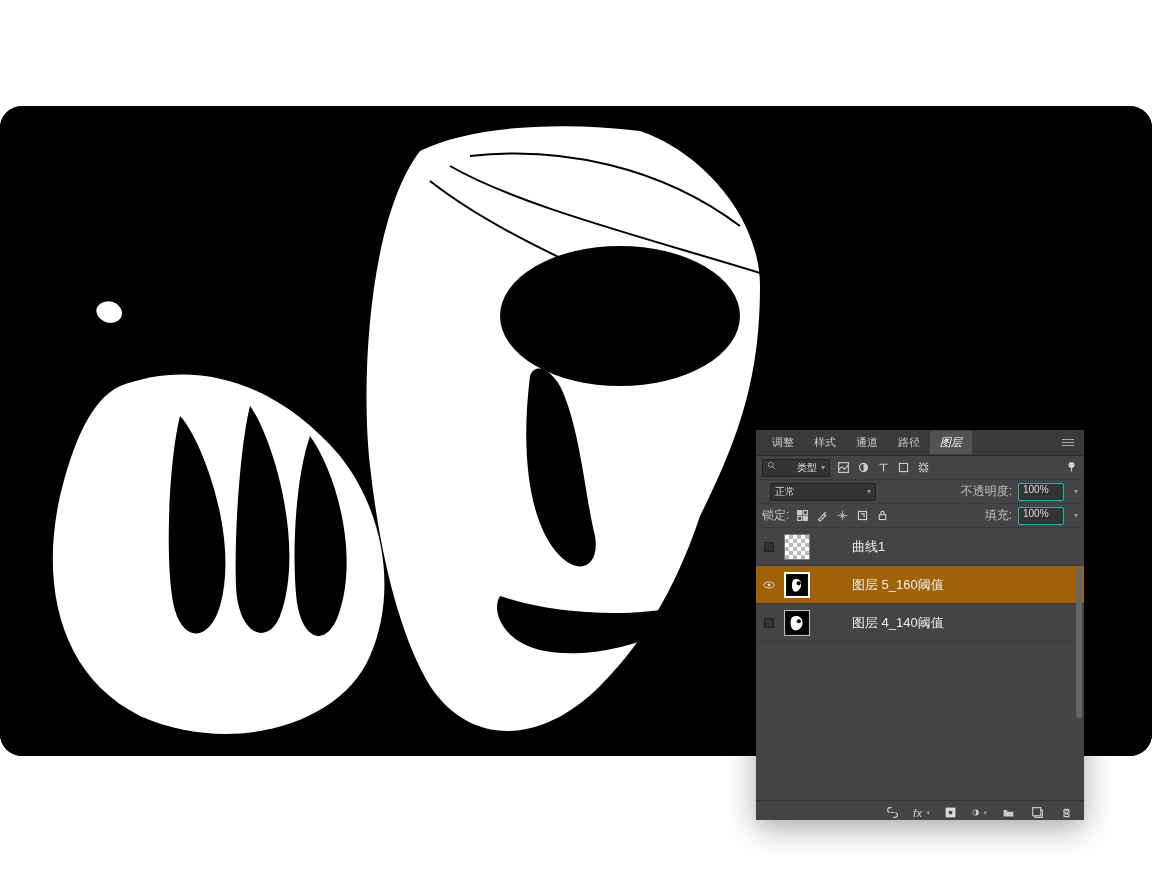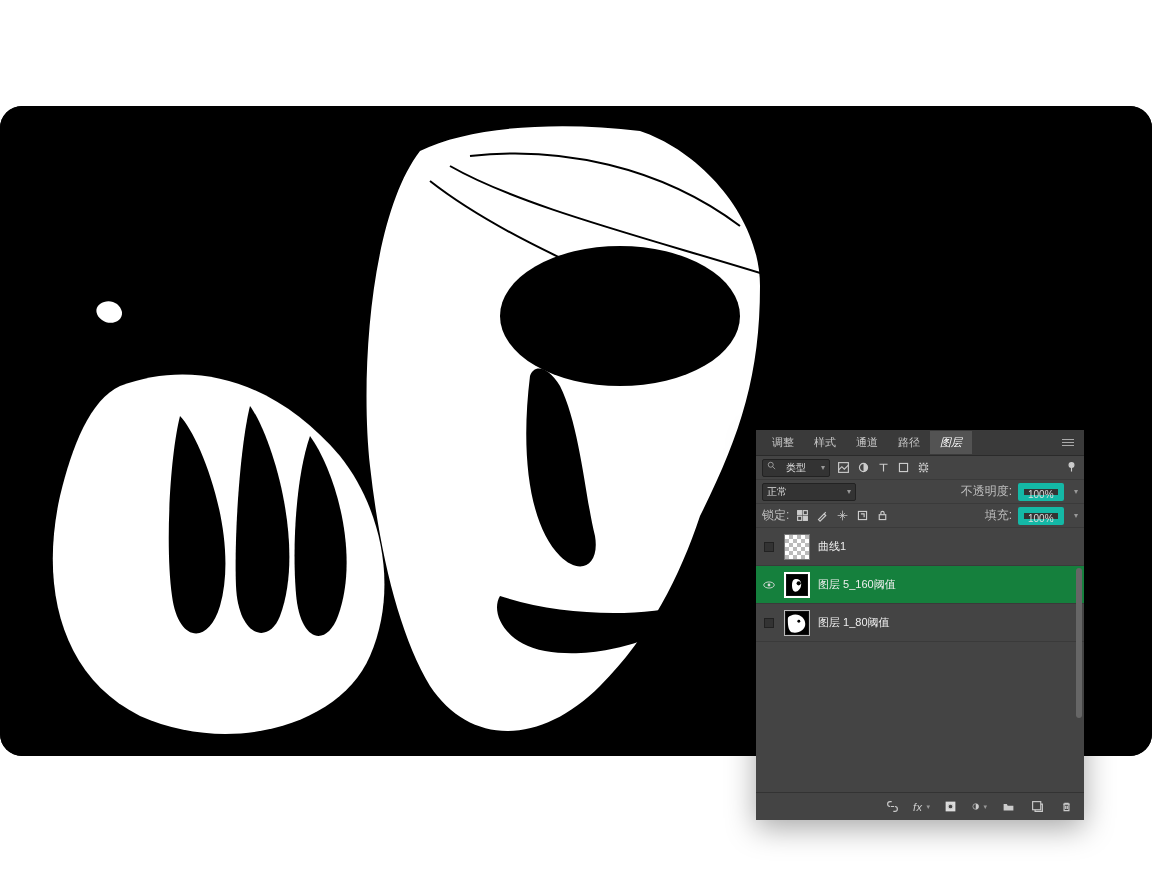--- a/index.html
+++ b/index.html
@@ -83,66 +83,66 @@
   }
   .select.filter { width: 68px; }
   .chev { font-size: 8px; color:#999; margin-left:4px; }
   .ico {
     width:14px; height:14px; display:flex; align-items:center; justify-content:center;
     color:#ccc; cursor:pointer;
   }
   .ico svg{ width:13px;height:13px; fill:none; stroke:#ccc; stroke-width:1.4; }
 
   .blend-row {}
-  .select.blend { width: 94px; }
+  .select.blend { width: 106px; margin-left: 8px; }
   .label { color:#bfbfbf; font-size:12px; }
   .pct-input {
-    background:#333; border:6px solid #14b8a6; color:#ddd;
+    background:#333; border:1px solid #14b8a6; color:#ddd;
     height:18px; width:46px; padding: 0 4px; font-size: 10px; text-align:left; border-radius:2px;
   }
 
   .lock-row {}
 
   .layers {
     flex: 1;
     overflow: hidden;
     background: #444;
     position: relative;
   }
   .layer {
     display:flex; align-items:center; height:38px; padding:0 6px;
     gap:8px; border-bottom:1px solid #3a3a3a;
   }
-  .layer.selected { background:#15803d; }
+  .layer.selected { background:#a16207; }
   .vis-col { width:14px; display:flex; align-items:center; justify-content:center; }
   .vis-box {
     width:10px; height:10px; border:1px solid #222; background:#333;
   }
   .eye { width:14px; height:14px; }
   .thumb {
     width:26px; height:26px; border:1px solid #bbb; background:#111; position:relative;
     flex:none;
   }
   .thumb.trans {
     
     background:
       linear-gradient(45deg,#bbb 25%,transparent 25%,transparent 75%,#bbb 75%,#bbb) 0 0/8px 8px,
       linear-gradient(45deg,#bbb 25%,#fff 25%,#fff 75%,#bbb 75%,#bbb) 4px 4px/8px 8px;
     border:1px solid #777;
   }
   .thumb svg{position:absolute;inset:1px;width:calc(100% - 2px);height:calc(100% - 2px);}
-  .layer-name { color:#eee; font-size:11px; }
+  .layer-name { color:#eee; font-size:13px;margin-left:34px; }
 
   .scrollbar {
     position:absolute; right:2px; top:40px; width:6px; height:150px;
     background:#666; border-radius:3px;
   }
 
   .buttons {
-    height:28px; display:flex; align-items:center; justify-content:flex-end;
+    height:20px; display:flex; align-items:flex-end; justify-content:flex-end;
     gap:14px; padding:0 10px; background:#444; border-top:1px solid #333;
   }
   .buttons .ico{ width:15px;height:15px; }
   .fx { font-style:italic; font-size:11px; color:#ccc; letter-spacing:0.5px; }
 </style>
 </head>
 <body>
 
 <div class="canvas">
   <svg viewBox="0 0 1152 650" preserveAspectRatio="none">
@@ -184,21 +184,21 @@
     <div class="tab active">图层</div>
     <div class="tab-menu-icon">
       <span></span>
         <span></span>
         <span></span>
     </div>
   </div>
 
   <div class="row filter-row">
     <div class="select filter">
-      <span style="display:flex;align-items:flex-start;gap:9px">
+      <span style="display:flex;align-items:flex-start;gap:20px">
         <svg viewBox="0 0 16 16" style="width:10px;height:10px">
             <circle cx="6" cy="6" r="4" stroke="#ccc" fill="none"></circle>
             <line x1="9" y1="9" x2="13" y2="13" stroke="#ccc"></line>
           </svg>
         <span>类型</span>
       </span>
       <span class="chev">▾</span>
     </div>
     <div class="ico">
         <svg viewBox="0 0 16 16">
@@ -310,36 +310,36 @@
       <div class="thumb" style="border:2px solid #fff">
         <svg viewBox="0 0 24 24">
             <rect width="24" height="24" fill="#000"></rect>
             <path d="M9 5 C13 4 17 6 17 11 C17 16 13 20 10 20 C7 20 6 16 6 12 C6 8 7 6 9 5" fill="#fff"></path>
             <circle cx="14" cy="10" r="2.5" fill="#000"></circle>
           </svg>
       </div>
       <span class="layer-name">图层 5_160阈值</span>
     </div>
 
-
-
-
     <div class="layer">
       <div class="vis-col">
           <div class="vis-box"></div>
         </div>
       <div class="thumb">
         <svg viewBox="0 0 24 24">
             <rect width="24" height="24" fill="#000"></rect>
-            <path d="M5 4 C13 0 21 6 21 13 C21 20 13 24 6 22 C2 20 2 12 2 8 C2 5 3 5 5 4" fill="#fff"></path>
-            <circle cx="14" cy="10" r="1.6" fill="#000"></circle>
+            <path d="M8 5 C13 3 18 6 18 12 C18 17 13 21 9 20 C6 19 5 15 5 11 C5 8 6 6 8 5" fill="#fff"></path>
+            <circle cx="14" cy="10" r="2.2" fill="#000"></circle>
           </svg>
       </div>
-      <span class="layer-name">图层 1_80阈值</span>
-    </div>
+      <span class="layer-name">图层 4_140阈值</span>
+    </div>
+
+
+
 
     <div class="scrollbar"></div>
   </div>
 
   <div class="buttons">
     <div class="ico">
         <svg viewBox="0 0 16 16">
           <path d="M5 8 a3 3 0 0 1 0-6 h2 M11 8 a3 3 0 0 1 0 6 h-2 M6 8 h4" stroke="#ccc"></path>
         </svg>
       </div>

